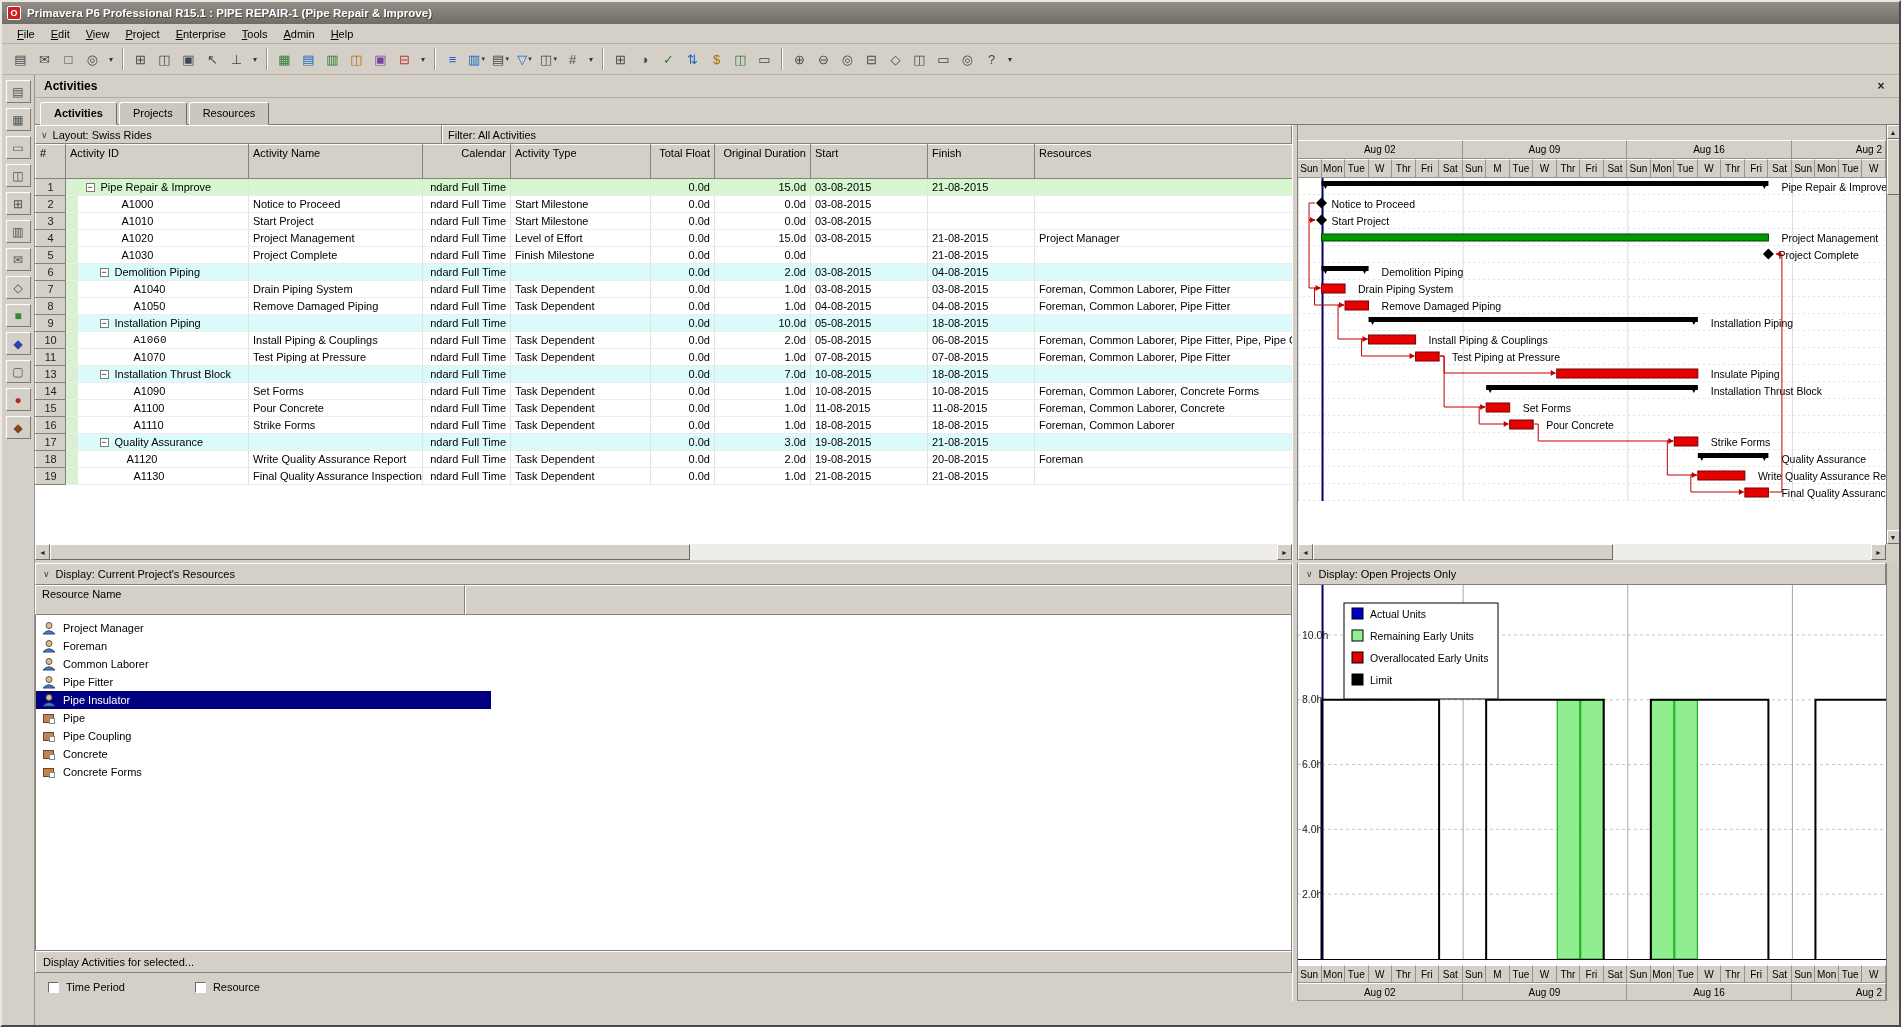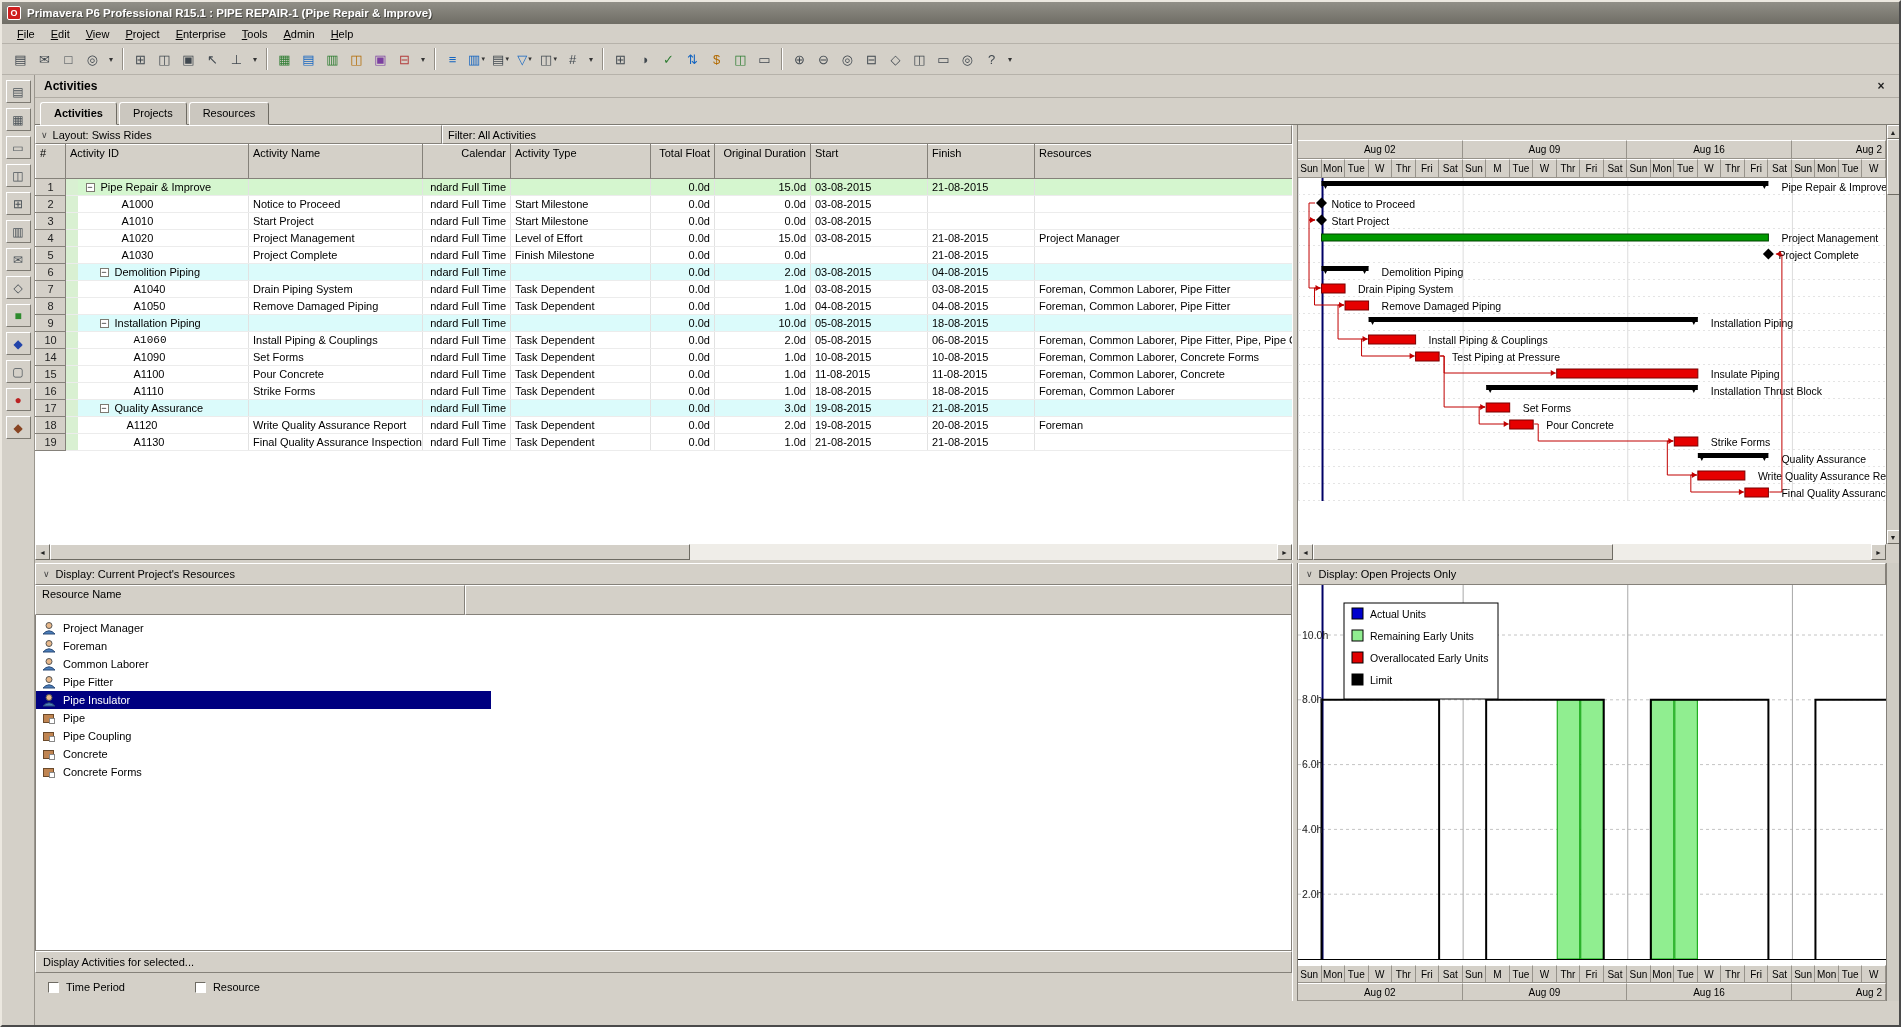--- a/index.html
+++ b/index.html
@@ -358,20 +358,46 @@
                     <td class="data">Install Piping &amp; Couplings</td>
                     <td class="data r">ndard Full Time</td>
                     <td class="data">Task Dependent</td>
                     <td class="data r">0.0d</td>
                     <td class="data r">2.0d</td>
                     <td class="data">05-08-2015</td>
                     <td class="data">06-08-2015</td>
                     <td class="data">Foreman, Common Laborer, Pipe Fitter, Pipe, Pipe Coupling</td>
                   </tr>
                   <tr>
+                    <td class="numcell">11</td>
+                    <td class="bandcell"></td>
+                    <td class="data" style="padding-left: 56px;">A1070</td>
+                    <td class="data">Test Piping at Pressure</td>
+                    <td class="data r">ndard Full Time</td>
+                    <td class="data">Task Dependent</td>
+                    <td class="data r">0.0d</td>
+                    <td class="data r">1.0d</td>
+                    <td class="data">07-08-2015</td>
+                    <td class="data">07-08-2015</td>
+                    <td class="data">Foreman, Common Laborer, Pipe Fitter</td>
+                  </tr>
+                  <tr class="group">
+                    <td class="numcell">13</td>
+                    <td class="bandcell"></td>
+                    <td class="data" style="padding-left: 22px;"><span class="exp">−</span>Installation Thrust Block</td>
+                    <td class="data"></td>
+                    <td class="data r">ndard Full Time</td>
+                    <td class="data"></td>
+                    <td class="data r">0.0d</td>
+                    <td class="data r">7.0d</td>
+                    <td class="data">10-08-2015</td>
+                    <td class="data">18-08-2015</td>
+                    <td class="data"></td>
+                  </tr>
+                  <tr>
                     <td class="numcell">14</td>
                     <td class="bandcell"></td>
                     <td class="data" style="padding-left: 56px;">A1090</td>
                     <td class="data">Set Forms</td>
                     <td class="data r">ndard Full Time</td>
                     <td class="data">Task Dependent</td>
                     <td class="data r">0.0d</td>
                     <td class="data r">1.0d</td>
                     <td class="data">10-08-2015</td>
                     <td class="data">10-08-2015</td>

